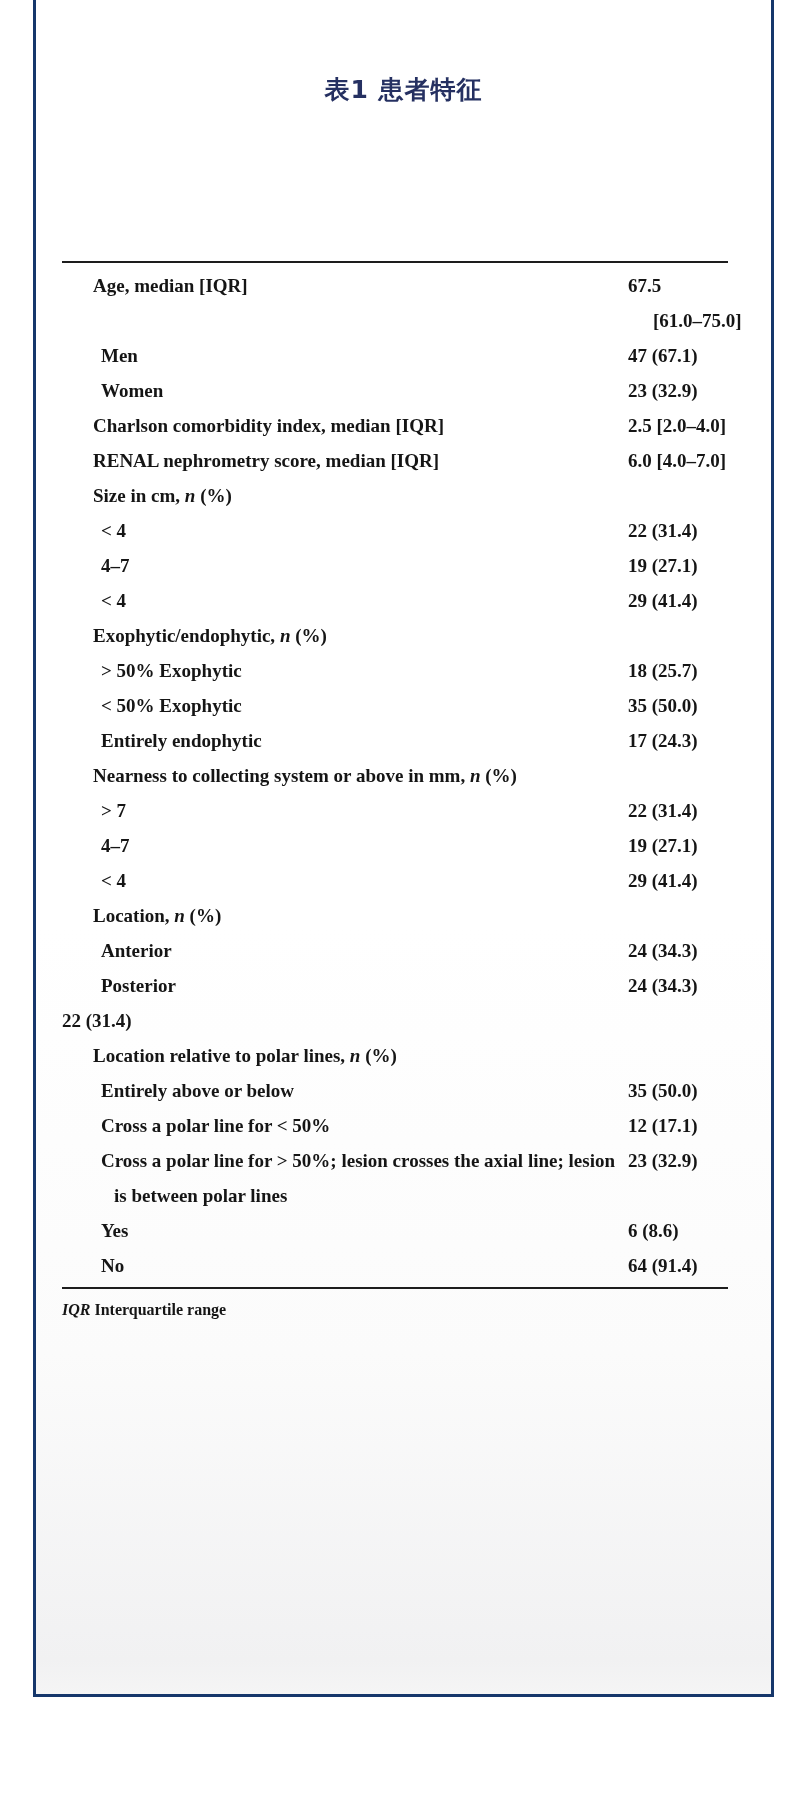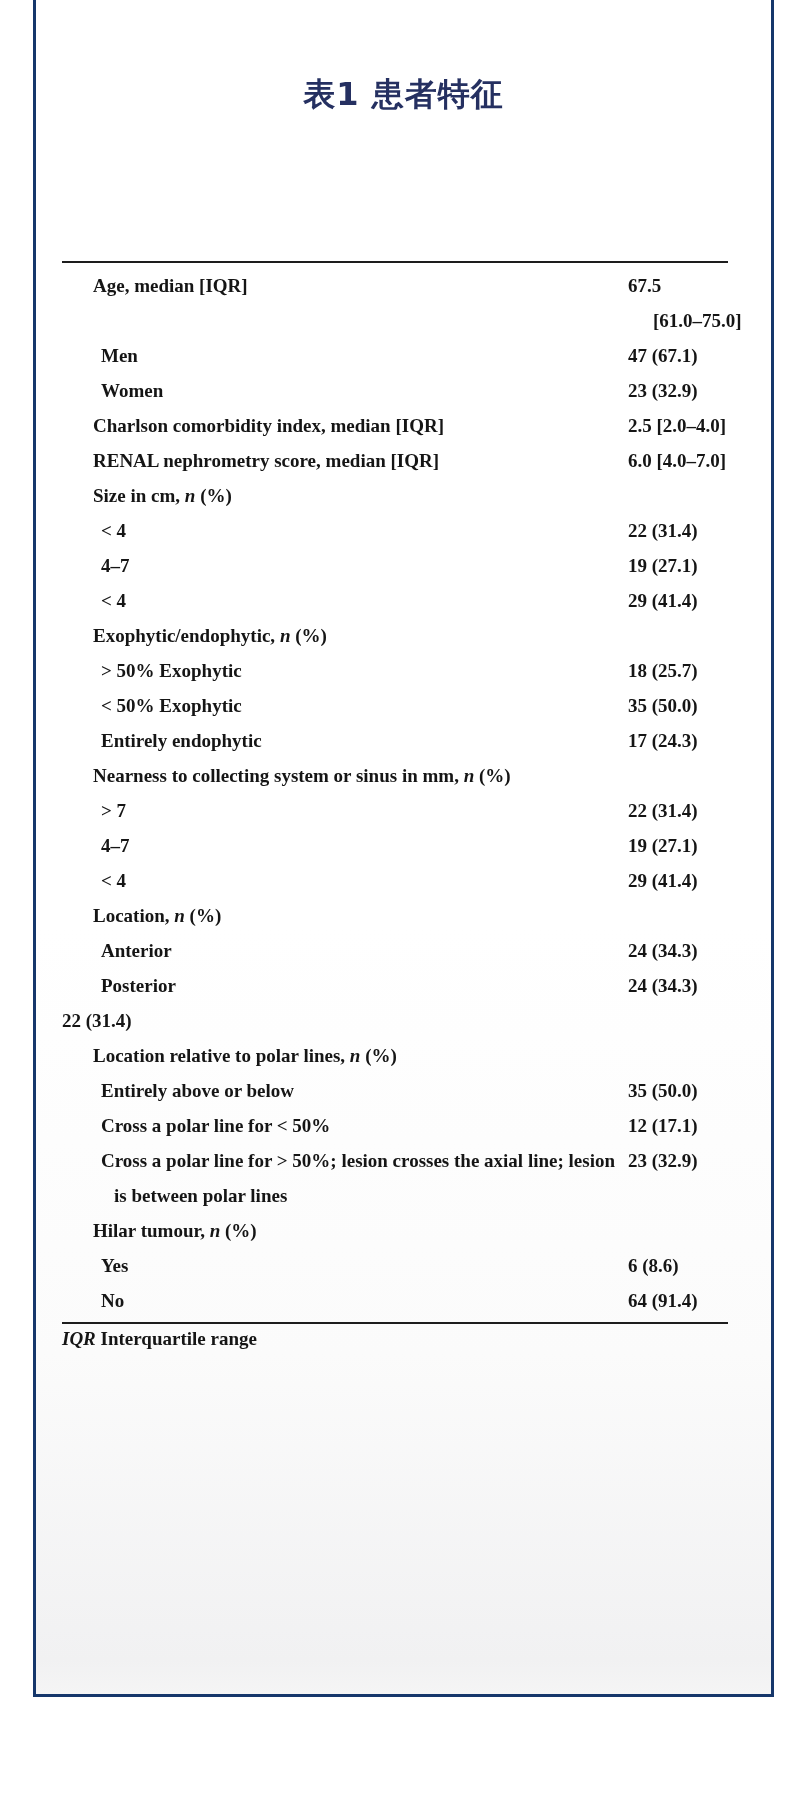--- a/index.html
+++ b/index.html
@@ -20,21 +20,21 @@
     height: 1709px;
     box-sizing: border-box;
     border: 3px solid #16376b;
     background: linear-gradient(180deg, #ffffff 0%, #ffffff 55%, #fbfbfb 80%, #f1f1f2 98%, #f5f5f5 100%);
   }
   .paper-title {
     margin-top: 82px;
     text-align: center;
     font-family: "DejaVu Sans", sans-serif;
     font-weight: bold;
-    font-size: 32px;
+    font-size: 25px;
     color: #253061;
     letter-spacing: 1px;
   }
   .table-wrap {
     position: absolute;
     top: 270px;
     left: 26px;
     width: 666px;
     color: #151515;
     font-size: 19px;
@@ -63,21 +63,22 @@
     text-indent: -13px;
   }
   .cell.value {
     flex: 1 1 auto;
     text-align: left;
   }
   .v1, .v2 { white-space: nowrap; }
   .v2 { padding-left: 25px; text-align: center; }
   .em { font-style: italic; }
   .footnote {
-    font-size: 19px;
+    margin-top: 6px;
+    font-size: 16px;
     line-height: 30px;
     color: #151515;
   }
   .footnote .abbr {
     font-style: italic;
     font-weight: bold;
   }
 </style>
 </head>
 <body>
@@ -173,21 +174,21 @@
     </div>
   </div>
         <div class="row i1">
     <div class="cell label"><span class="pre">Entirely endophytic</span><span class="em"></span><span class="post"></span></div>
     <div class="cell value">
       <div class="v1">17 (24.3)</div>
 
     </div>
   </div>
         <div class="row">
-    <div class="cell label"><span class="pre">Nearness to collecting system or sinus in mm, </span><span class="em">n</span><span class="post"> (%)</span></div>
+    <div class="cell label"><span class="pre">Nearness to collecting system or above in mm, </span><span class="em">n</span><span class="post"> (%)</span></div>
     <div class="cell value">
       <div class="v1"></div>
 
     </div>
   </div>
         <div class="row i1">
     <div class="cell label"><span class="pre">&gt; 7</span><span class="em"></span><span class="post"></span></div>
     <div class="cell value">
       <div class="v1">22 (31.4)</div>
 
@@ -252,27 +253,20 @@
     <div class="cell label"><span class="pre">Cross a polar line for &lt; 50%</span><span class="em"></span><span class="post"></span></div>
     <div class="cell value">
       <div class="v1">12 (17.1)</div>
 
     </div>
   </div>
         <div class="row i1">
     <div class="cell label"><span class="pre">Cross a polar line for &gt; 50%; lesion crosses the axial line; lesion is between polar lines</span><span class="em"></span><span class="post"></span></div>
     <div class="cell value">
       <div class="v1">23 (32.9)</div>
-
-    </div>
-  </div>
-        <div class="row">
-    <div class="cell label"><span class="pre">Hilar tumour, </span><span class="em">n</span><span class="post"> (%)</span></div>
-    <div class="cell value">
-      <div class="v1"></div>
 
     </div>
   </div>
         <div class="row i1">
     <div class="cell label"><span class="pre">Yes</span><span class="em"></span><span class="post"></span></div>
     <div class="cell value">
       <div class="v1">6 (8.6)</div>
 
     </div>
   </div>

